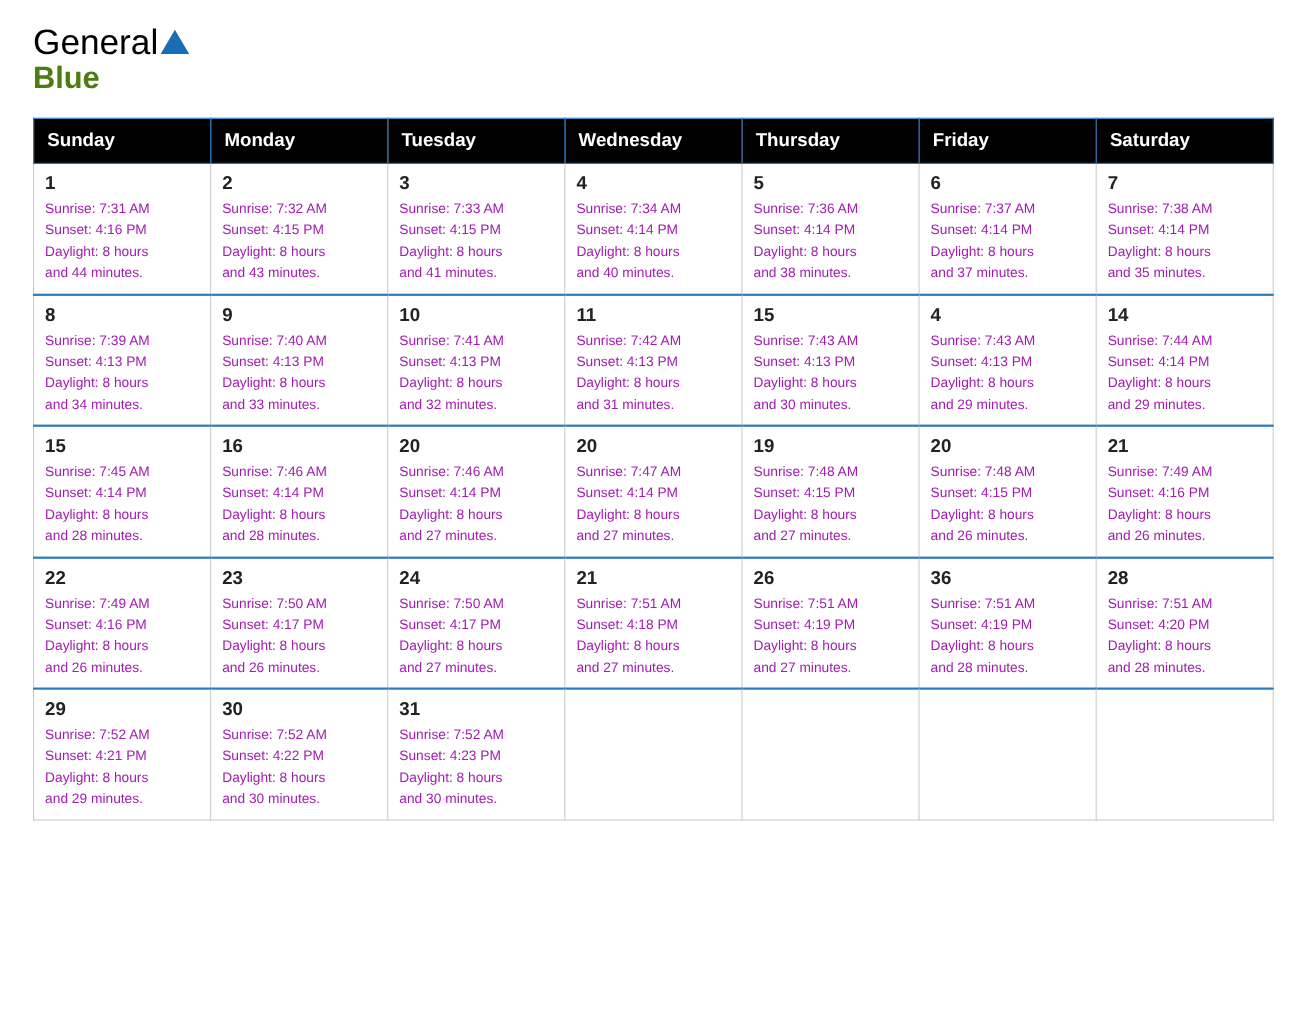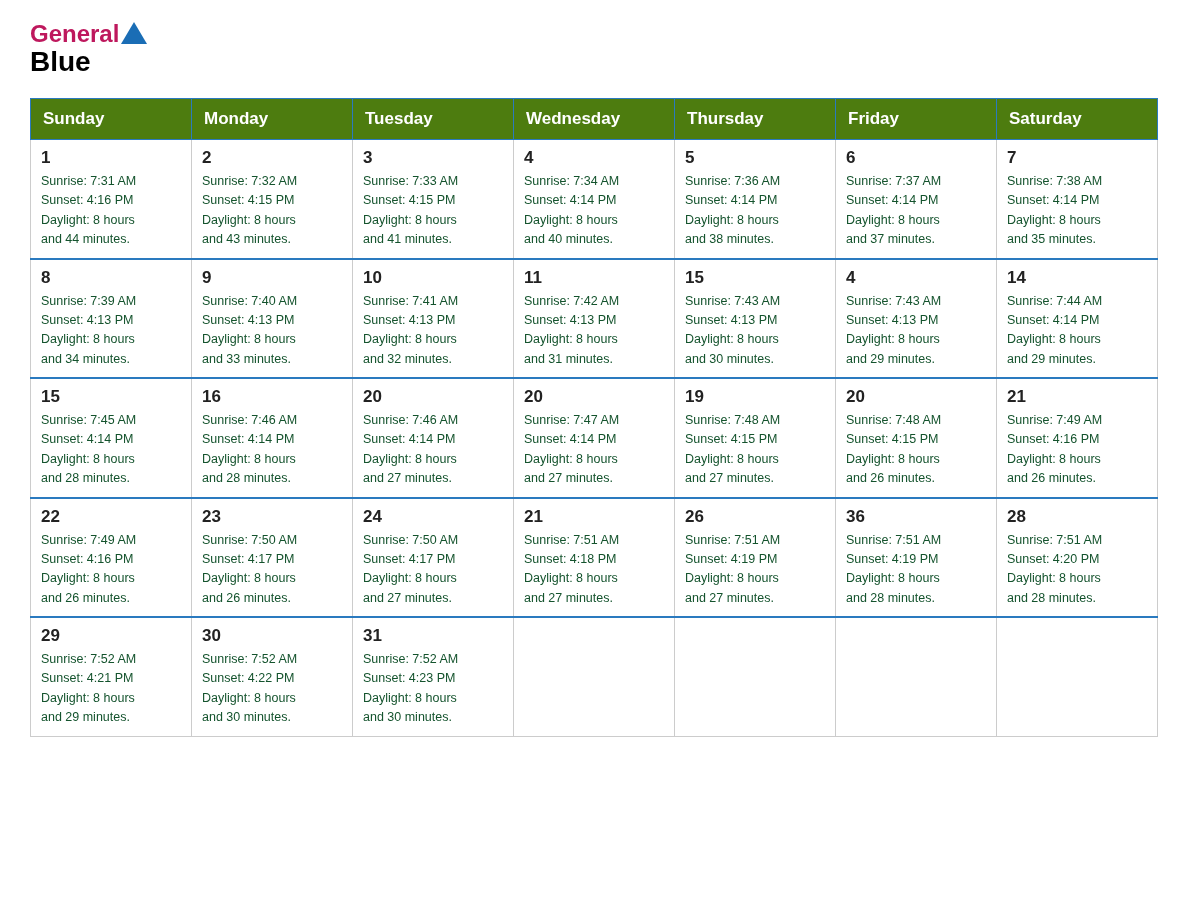--- a/index.html
+++ b/index.html
@@ -41,21 +41,21 @@
       font-size: 22px;
       color: #444;
       margin-top: 4px;
     }
     .calendar-table {
       width: 100%;
       border-collapse: collapse;
       border: 1px solid #aaa;
     }
     .calendar-table th {
-      background-color: #4d7c0f;
+      background-color: #000000;
       color: #fff;
       font-size: 17px;
       font-weight: bold;
       padding: 10px 12px;
       text-align: left;
       border: 1px solid #2a7abf;
     }
     .calendar-table td {
       vertical-align: top;
       padding: 8px 10px;
@@ -68,45 +68,45 @@
     .day-number {
       font-size: 17px;
       font-weight: bold;
       color: #222;
       display: block;
       margin-bottom: 4px;
     }
     .day-info {
       font-size: 12.5px;
       line-height: 1.55;
-      color: #14532d;
+      color: #a21caf;
     }
     .empty-cell {
       background: #fff;
     }
     tr:not(:last-child) td {
       border-bottom: 2px solid #2a7abf;
     }
     tr td {
       border-right: 1px solid #ccc;
     }
   </style>
 </head>
 <body>
 
 <div class="header">
   <div class="logo">
     <div class="logo-wrapper">
       <div class="logo-row1">
-        <span style="font-size:24px;font-weight:bold;color:#be185d;">General</span>
+        <span style="font-size:32px;font-weight:normal;color:#000000;">General</span>
         <svg width="26" height="22" viewBox="0 0 26 22" style="margin-left:2px;margin-top:-2px;">
           <polygon points="13,0 26,22 0,22" fill="#1a6db5"></polygon>
         </svg>
       </div>
-      <div style="font-size:28px;font-weight:bold;color:#000000;margin-top:-2px;">Blue</div>
+      <div style="font-size:28px;font-weight:bold;color:#4d7c0f;margin-top:-2px;">Blue</div>
     </div>
   </div>
   <div class="title-block">
     <div class="month-title"></div>
     <div class="location-title"></div>
   </div>
 </div>
 
 <table class="calendar-table">
   <thead>

